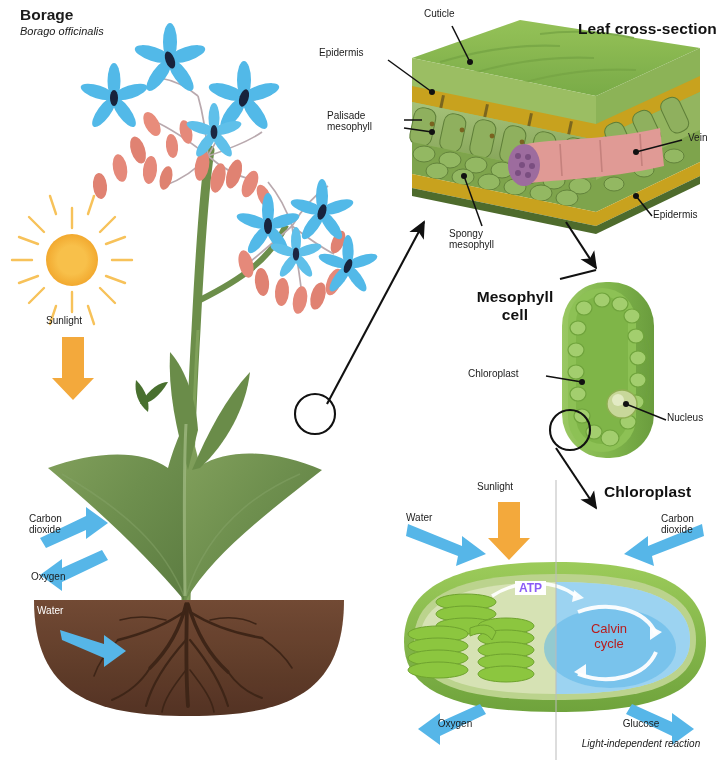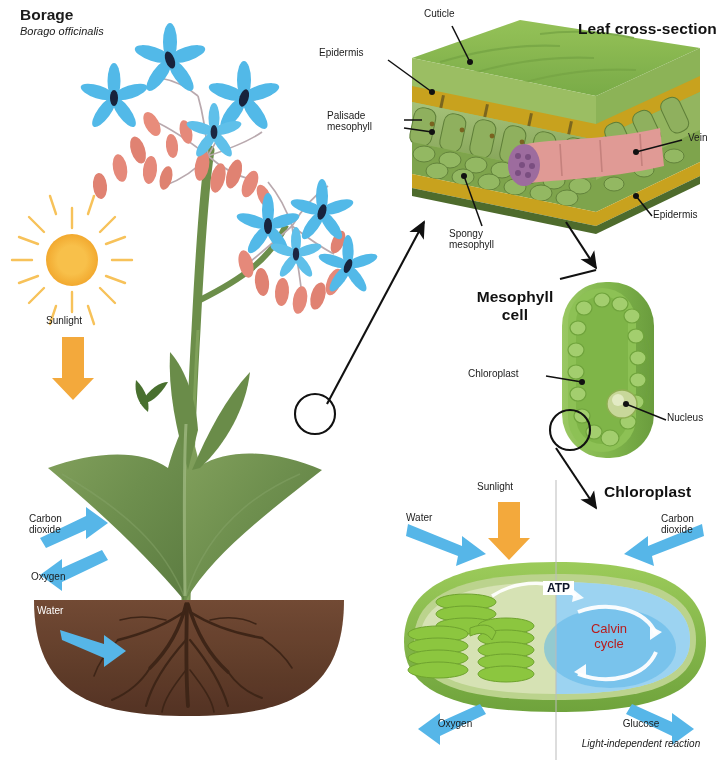--- a/index.html
+++ b/index.html
@@ -7,21 +7,21 @@
        font-family:"Liberation Sans","DejaVu Sans",sans-serif;color:#1a1a1a;}
   .stage{position:absolute;inset:0;text-decoration:underline;}
   .lbl{position:absolute;font-size:10px;line-height:1.12;color:#1b1b1b;white-space:pre-line;}
   .head{position:absolute;font-weight:bold;font-size:15.5px;letter-spacing:.1px;color:#111;}
   .ital{font-style:italic;}
   .ttl{position:absolute;}
   .ttl .n{font-weight:bold;font-size:15.5px;display:block;}
   .ttl .s{font-style:italic;font-size:11px;display:block;margin-top:1px;}
   svg{position:absolute;left:0;top:0;overflow:visible;}
   .white{color:#fff;}
-  .atpbox{position:absolute;background:#fff;padding:0 4px;font-weight:bold;font-size:12px;color:#0f172a;margin-left:28px;}
+  .atpbox{position:absolute;background:#fff;padding:0 4px;font-weight:bold;font-size:12px;color:#8b5cf6;}
   .ctr{text-align:center;}
 </style>
 </head>
 <body>
 
 <div class="stage">
 
   <svg width="720" height="770" viewBox="0 0 720 770">
     <defs>
       <linearGradient id="gLeafTop" x1="0" y1="0" x2="0" y2="1">

